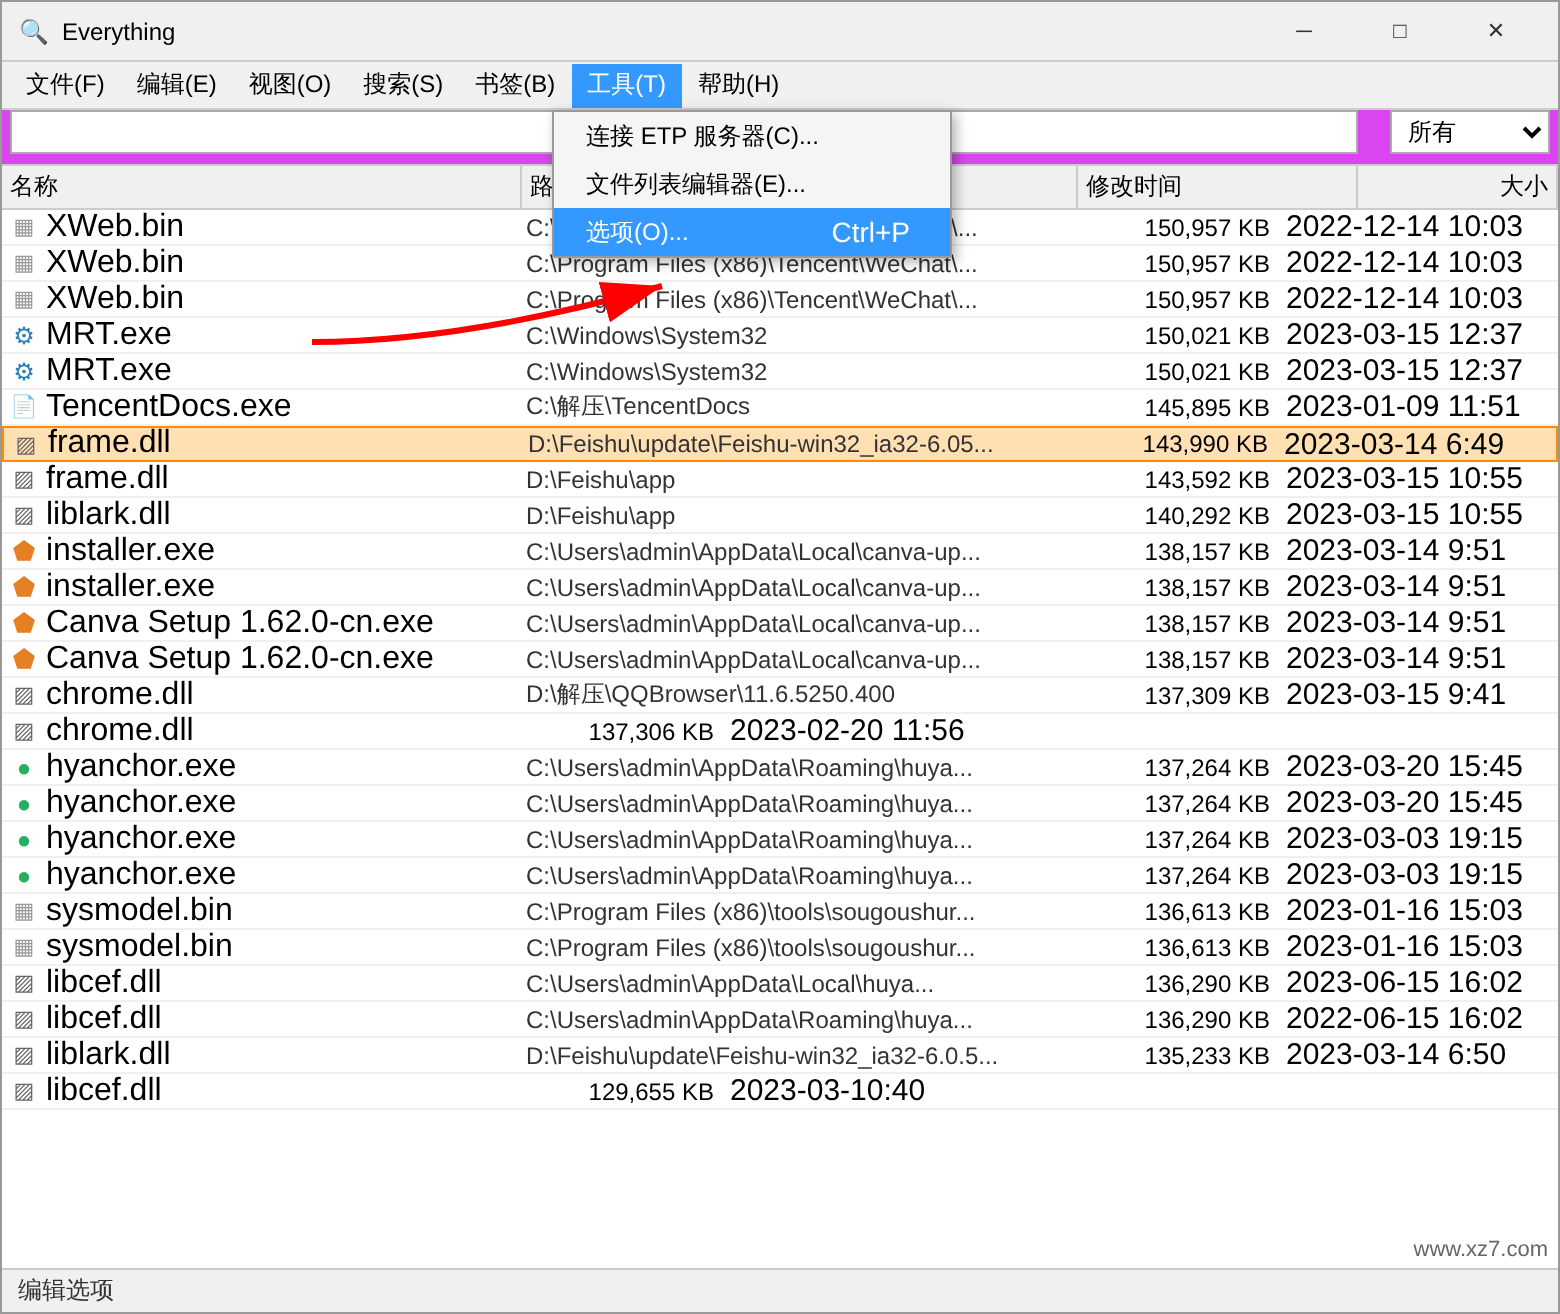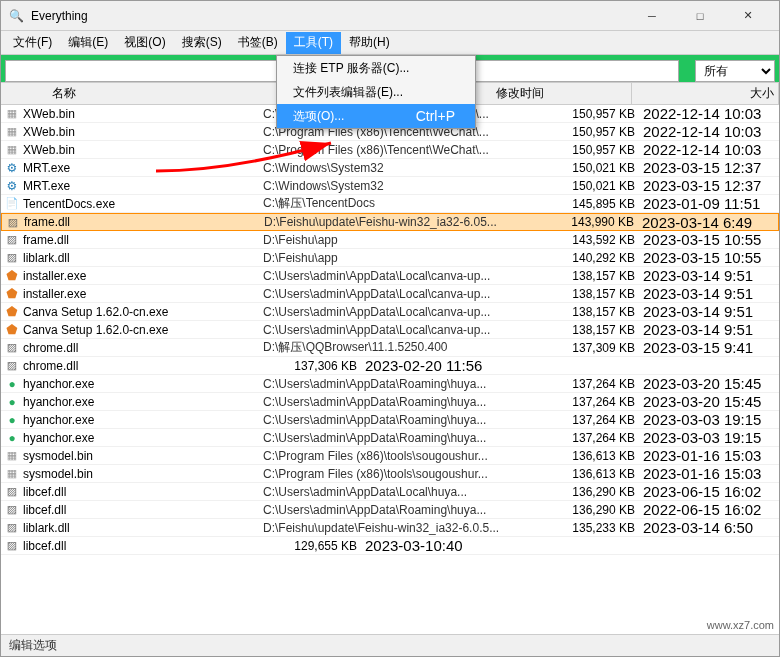--- a/index.html
+++ b/index.html
@@ -79,23 +79,23 @@
       color: #000;
       height: 22px;
       display: flex;
       align-items: center;
     }
     .menu-item.active { background: #3399ff; color: #fff; }
 
     
     .toolbar {
       height: 28px;
-      background: #22c55e;
-      display: flex;
-      align-items: flex-end;
+      background: #d946ef;
+      display: flex;
+      align-items: flex-start;
       padding: 0 4px;
       gap: 16px;
       border-bottom: 1px solid #ccc;
     }
     .search-input {
       flex: 1;
       height: 22px;
       border: 1px solid #aaa;
       padding: 0 4px;
       font-size: 12px;
@@ -121,21 +121,20 @@
     }
     .col-header {
       display: flex;
       align-items: center;
       height: 100%;
       padding: 0 4px;
       border-right: 1px solid #ccc;
       font-size: 12px;
       cursor: pointer;
       user-select: none;
-      margin-left: 47px;
     }
     .col-name { width: 260px; }
     .col-path { flex: 1; }
     .col-size { width: 100px; text-align: right; justify-content: flex-end; }
     .col-time { width: 140px; }
 
     
     .file-list {
       flex: 1;
       overflow-y: scroll;
@@ -155,21 +154,21 @@
       height: 18px;
       display: flex;
       align-items: center;
       justify-content: center;
       font-size: 11px;
       flex-shrink: 0;
       margin-left: 2px;
     }
     .file-name {
       width: 240px;
-      font-size: 12px;
+      font-size: 16px;
       padding: 0 2px;
       white-space: nowrap;
       overflow: hidden;
       text-overflow: ellipsis;
     }
     .file-path {
       flex: 1;
       font-size: 12px;
       padding: 0 2px;
       white-space: nowrap;
@@ -419,21 +418,21 @@
         <div class="file-name">Canva Setup 1.62.0-cn.exe</div>
         <div class="file-path">C:\Users\admin\AppData\Local\canva-up...</div>
         <div class="file-size">138,157 KB</div>
         <div class="file-time">2023-03-14 9:51</div>
       </div>
       <div class="file-row">
         <div class="file-icon">
           <span style="color:#666;font-size:11px;">▨</span>
         </div>
         <div class="file-name">chrome.dll</div>
-        <div class="file-path">D:\解压\QQBrowser\11.1.5250.400</div>
+        <div class="file-path">D:\解压\QQBrowser\11.6.5250.400</div>
         <div class="file-size">137,309 KB</div>
         <div class="file-time">2023-03-15 9:41</div>
       </div>
       <div class="file-row">
         <div class="file-icon">
           <span style="color:#666;font-size:11px;">▨</span>
         </div>
         <div class="file-name">chrome.dll</div>
         <div class="file-size">137,306 KB</div>
         <div class="file-time">2023-02-20 11:56</div>

